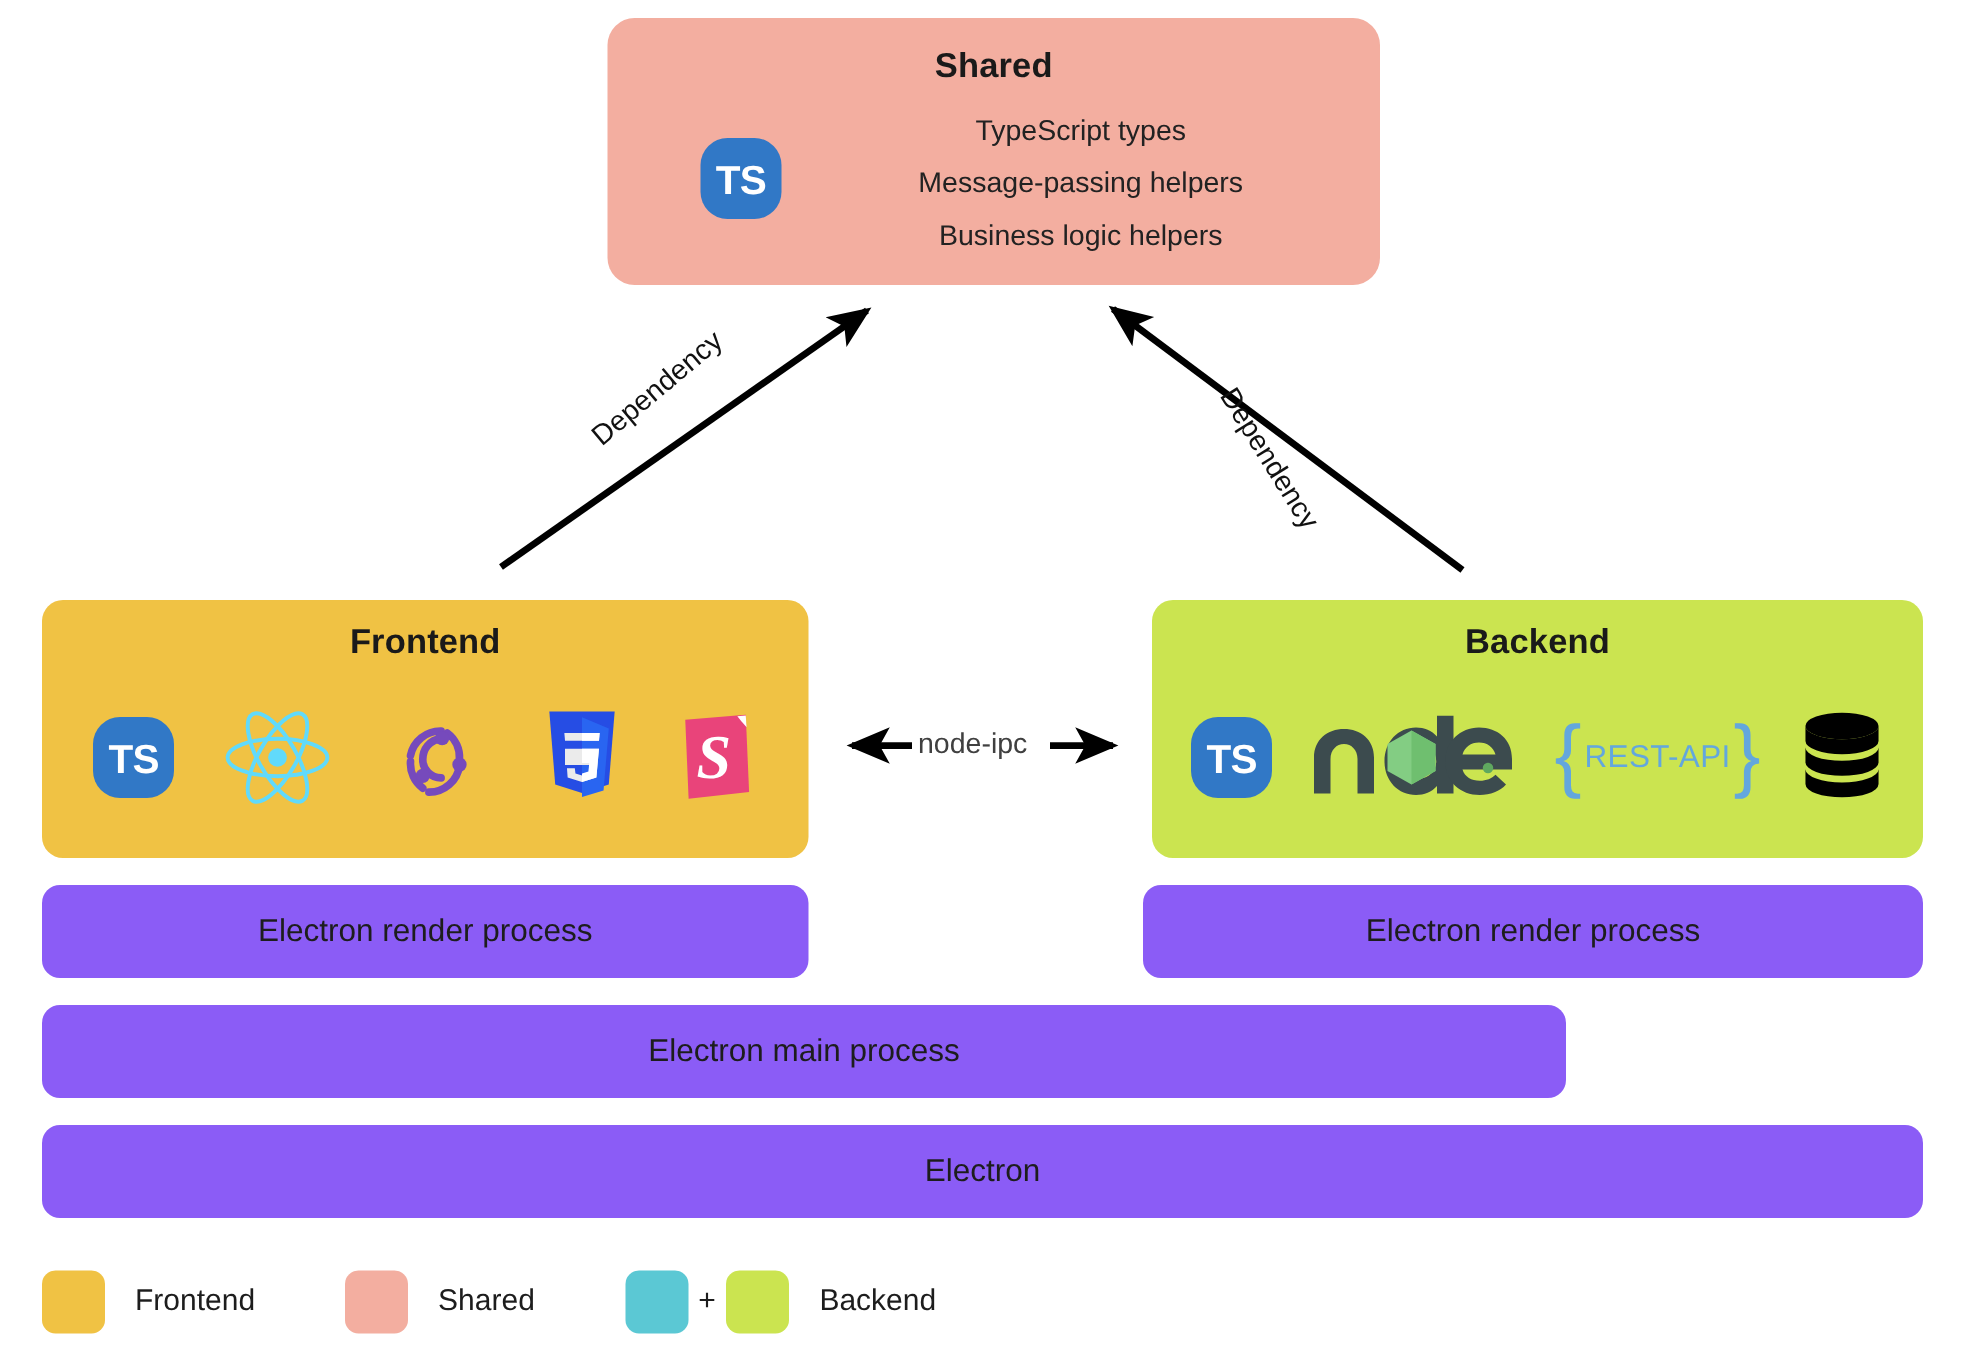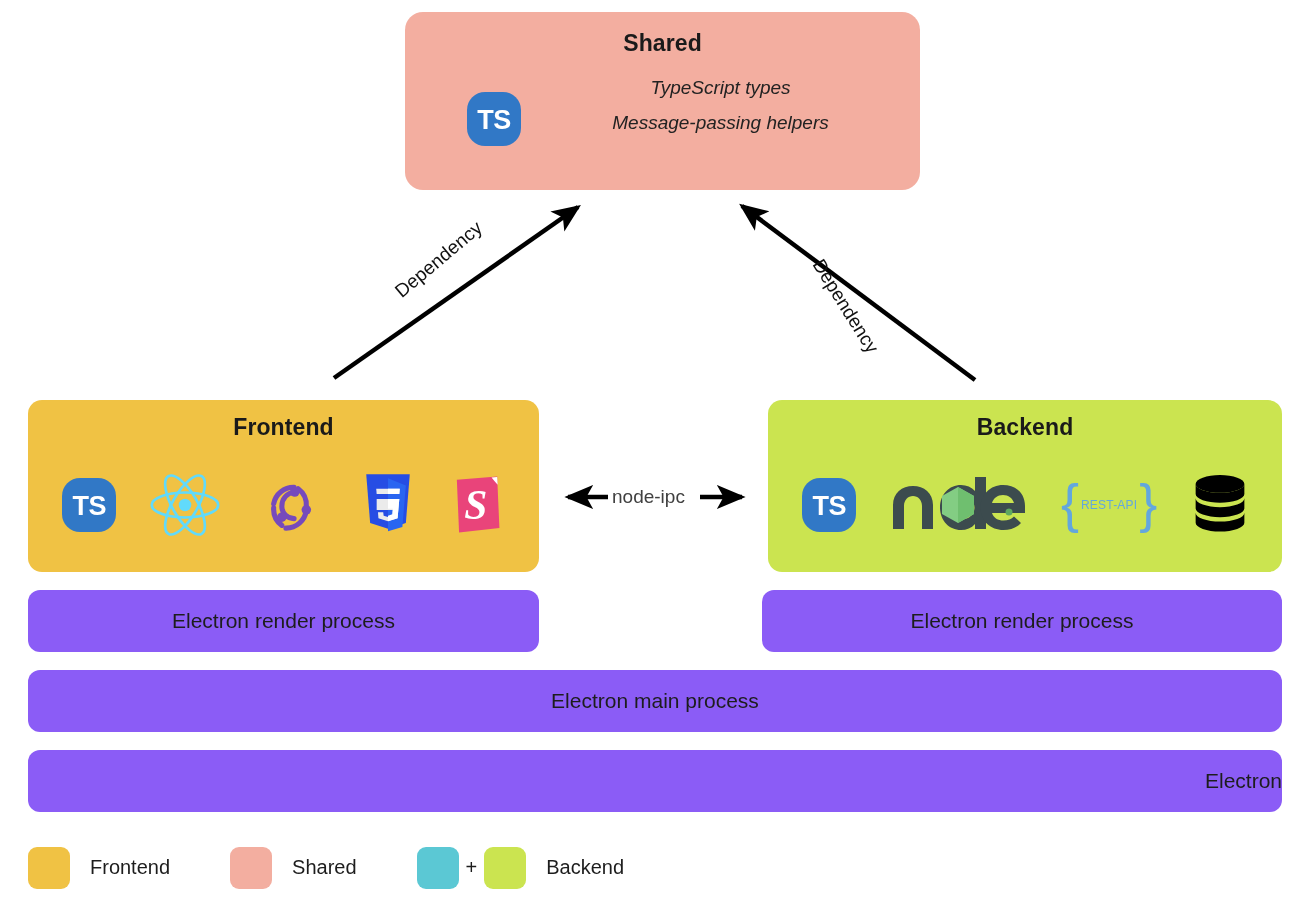--- a/index.html
+++ b/index.html
@@ -59,21 +59,20 @@
     left: 130px;
     right: 14px;
     top: 58px;
     text-align: center;
   }
   #shared-list .shared-line {
     font-size: 19px;
     line-height: 35px;
     color: #222222;
     white-space: nowrap;
-    font-style: italic;
   }
 
   
   #frontend-box {
     left: 28px;
     top: 400px;
     width: 511px;
     height: 172px;
     background: #F0C244;
   }
@@ -128,39 +127,39 @@
     align-items: center;
     gap: 2px;
   }
   .restapi-icon .brace {
     font-size: 54px;
     font-weight: 300;
     line-height: 1;
     transform: translateY(-2px);
   }
   .restapi-icon .restlabel {
-    font-size: 12px;
+    font-size: 21px;
     letter-spacing: .2px;
   }
 
   
   .bar {
     position: absolute;
     background: #8b5cf6;
     border-radius: 12px;
     display: flex;
     align-items: center;
     justify-content: center;
     font-size: 21px;
     color: #1d1d1d;
   }
   #bar-render-left  { left: 28px;  top: 590px; width: 511px; height: 62px; }
   #bar-render-right { left: 762px; top: 590px; width: 520px; height: 62px; }
-  #bar-main         { left: 28px;  top: 670px; width: 1254px; height: 62px; }
-  #bar-electron     { left: 28px;  top: 750px; width: 1254px; height: 62px; justify-content: flex-end; }
+  #bar-main         { left: 28px;  top: 670px; width: 1016px; height: 62px; }
+  #bar-electron     { left: 28px;  top: 750px; width: 1254px; height: 62px; }
 
   
   #legend {
     position: absolute;
     left: 28px;
     top: 845px;
     height: 45px;
     display: flex;
     align-items: center;
   }
@@ -232,20 +231,21 @@
 
     <div id="shared-icon-wrap">
       <div class="icon ts-icon">
         <span>TS</span>
       </div>
     </div>
 
     <div id="shared-list">
       <div class="shared-line">TypeScript types</div>
       <div class="shared-line">Message-passing helpers</div>
+      <div class="shared-line">Business logic helpers</div>
     </div>
   </div>
 
   <div class="box" id="frontend-box">
     <div class="box-title">Frontend</div>
     <div class="icon-row">
 
       <div class="icon ts-icon">
         <span>TS</span>
       </div>

